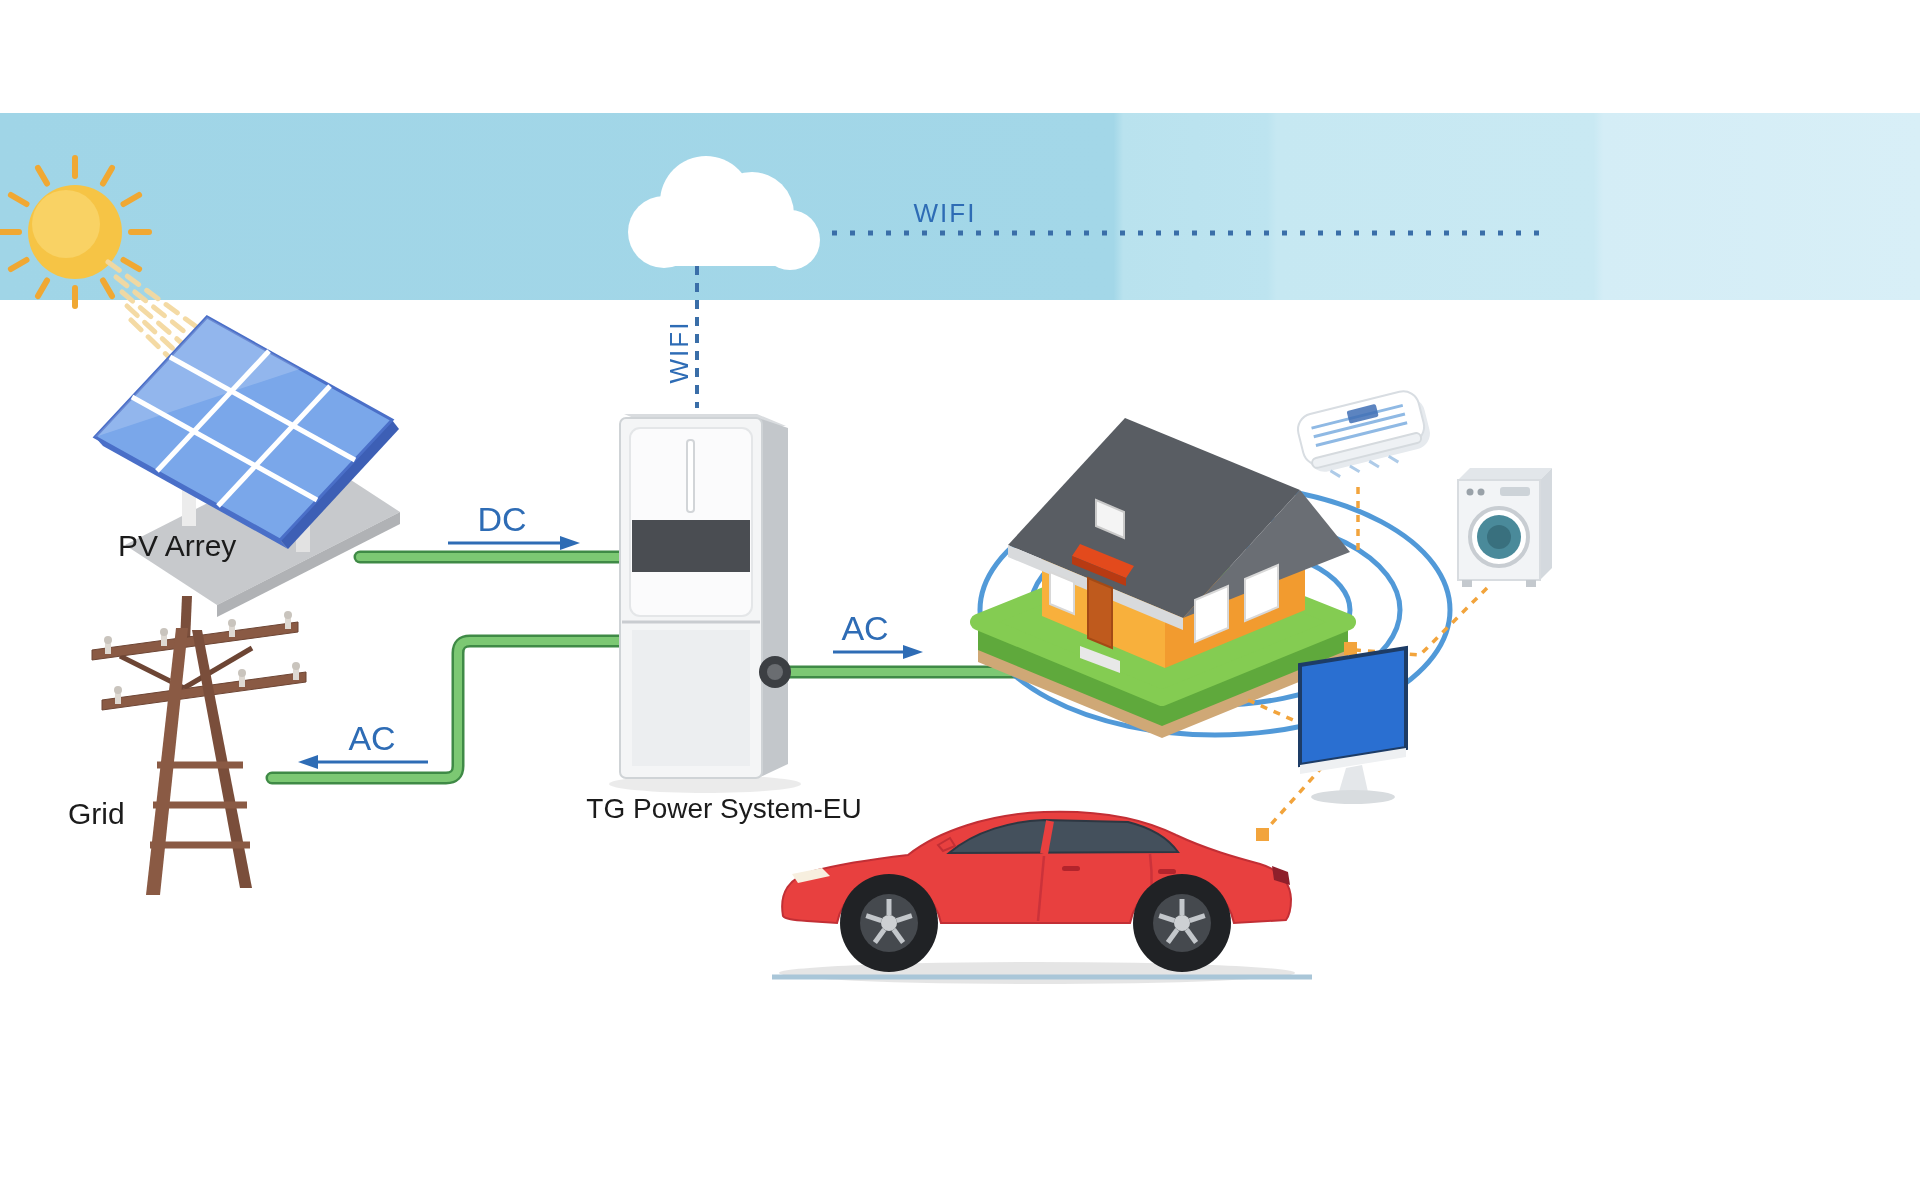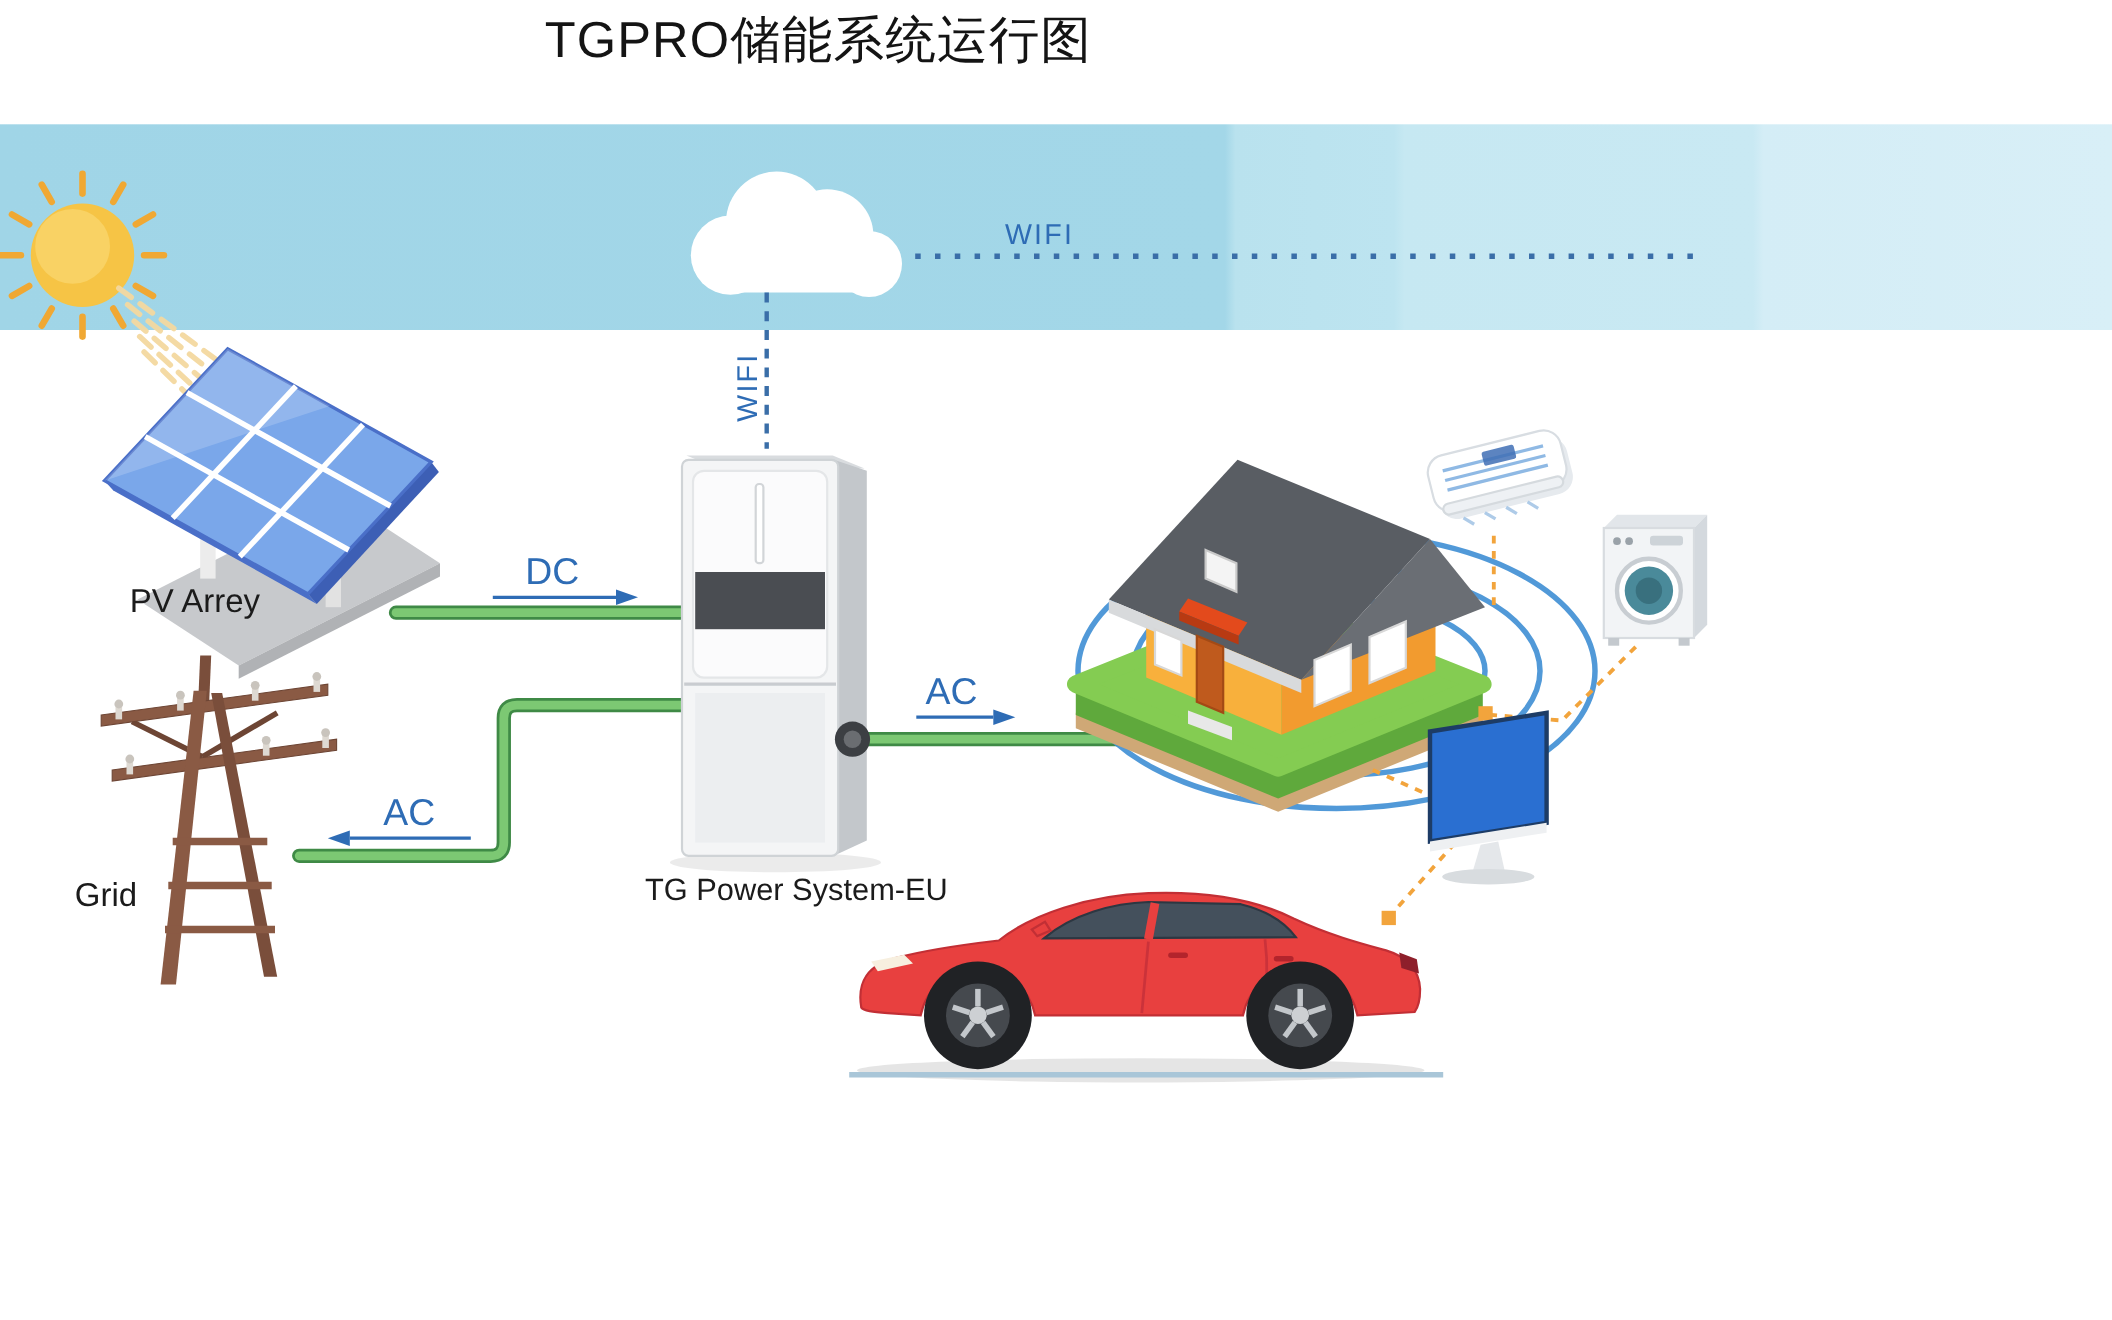--- a/index.html
+++ b/index.html
@@ -12,21 +12,20 @@
   .lbl-flow{fill:#2e6cb5;font-size:34px;}
   .lbl-wifi{fill:#2e6cb5;font-size:26px;letter-spacing:2px;}
   .lbl-node{fill:#1b1b1b;font-size:30px;}
   .lbl-node-sm{fill:#1b1b1b;font-size:28px;}
 </style>
 </head>
 <body>
 
 <div class="stage">
 
-  <div class="diagram-title">TGPRO储能系统运行图</div>
 
   <svg width="1920" height="1200" viewBox="0 0 1920 1200">
     <defs>
       <linearGradient id="skyGrad" x1="0" y1="0" x2="1" y2="0">
         <stop offset="0" stop-color="#a0d5e7"></stop>
         <stop offset="0.58" stop-color="#a3d7e8"></stop>
         <stop offset="0.585" stop-color="#b9e2ee"></stop>
         <stop offset="0.66" stop-color="#bde4f0"></stop>
         <stop offset="0.665" stop-color="#c6e8f2"></stop>
         <stop offset="0.83" stop-color="#c9e9f3"></stop>

